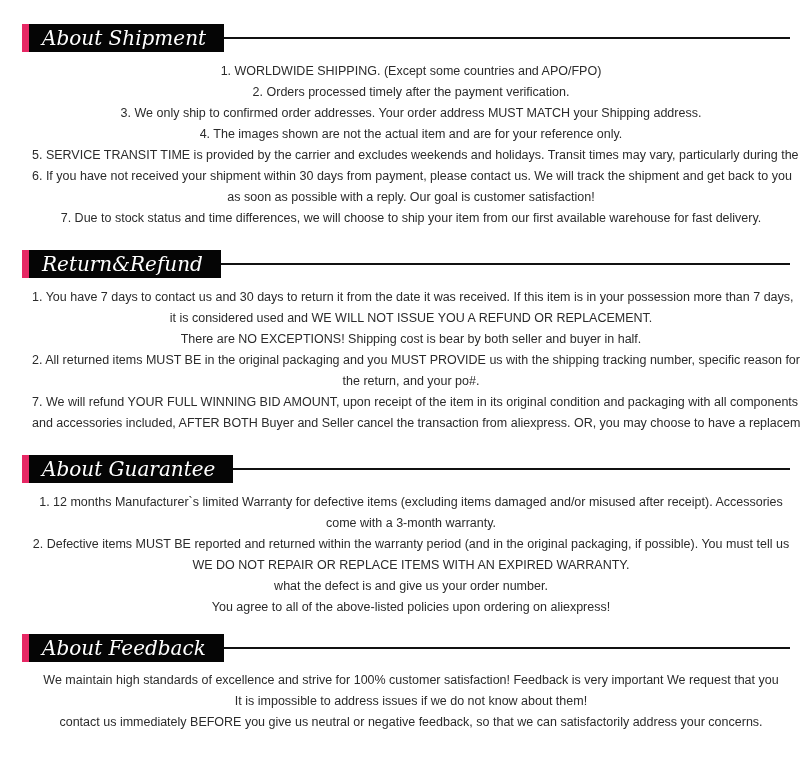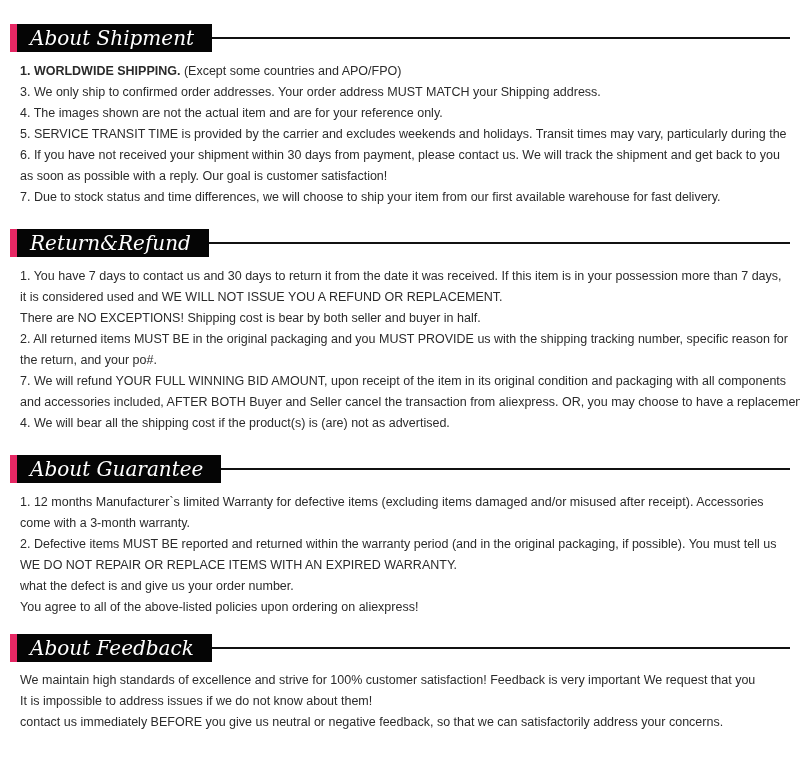--- a/index.html
+++ b/index.html
@@ -8,21 +8,22 @@
     height: 761px;
     background: #ffffff;
     overflow: hidden;
     font-family: "Liberation Sans", "DejaVu Sans", sans-serif;
     color: #2b2b2b;
   }
   .page {
     box-sizing: border-box;
     width: 800px;
     height: 654px;
-    padding: 24px 10px 0 10px;
+    padding: 24px 10px 0 22px;
+    text-align: center;
   }
   
   .sec-header {
     display: flex;
     align-items: stretch;
     height: 28px;
     position: relative;
   }
   .accent-bar {
     width: 7px;
@@ -49,37 +50,38 @@
   .sec-body {
     margin-left: 10px;
     margin-top: 9px;
     font-size: 12.5px;
   }
   .sec-body .line {
     height: 21px;
     line-height: 21px;
     white-space: nowrap;
   }
-  .bold { font-weight: bold; }
+  .bold { font-weight: normal; }
   .mt7  { margin-top: 21px; }
   .mt16 { margin-top: 16px; }
   .mb8  { margin-top: 8px; }
 </style>
 </head>
 <body>
 
 <div class="page">
 
   <div class="sec-header">
     <span class="accent-bar"></span>
     <span class="band"><span>About Shipment</span></span>
     <span class="rule"></span>
   </div>
   <div class="sec-body">
       <div class="line"><span class="bold">1. WORLDWIDE SHIPPING.</span><span> (Except some countries and APO/FPO)</span></div>
+      <div class="line"><span>2. Orders processed timely after the payment verification.</span></div>
       <div class="line"><span>3. We only ship to confirmed order addresses. Your order address MUST MATCH your Shipping address.</span></div>
       <div class="line"><span>4. The images shown are not the actual item and are for your reference only.</span></div>
       <div class="line"><span>5. SERVICE TRANSIT TIME is provided by the carrier and excludes weekends and holidays. Transit times may vary, particularly during the</span></div>
       <div class="line"><span>6. If you have not received your shipment within 30 days from payment, please contact us. We will track the shipment and get back to you</span></div>
       <div class="line"><span>as soon as possible with a reply. Our goal is customer satisfaction!</span></div>
       <div class="line"><span>7. Due to stock status and time differences, we will choose to ship your item from our first available warehouse for fast delivery.</span></div>
     </div>
 
   <div class="sec-header mt7">
     <span class="accent-bar"></span>
@@ -87,21 +89,20 @@
     <span class="rule"></span>
   </div>
   <div class="sec-body">
       <div class="line"><span>1. You have 7 days to contact us and 30 days to return it from the date it was received. If this item is in your possession more than 7 days,</span></div>
       <div class="line"><span>it is considered used and WE WILL NOT ISSUE YOU A REFUND OR REPLACEMENT.</span></div>
       <div class="line"><span>There are NO EXCEPTIONS! Shipping cost is bear by both seller and buyer in half.</span></div>
       <div class="line"><span>2. All returned items MUST BE in the original packaging and you MUST PROVIDE us with the shipping tracking number, specific reason for</span></div>
       <div class="line"><span>the return, and your po#.</span></div>
       <div class="line"><span>7. We will refund YOUR FULL WINNING BID AMOUNT, upon receipt of the item in its original condition and packaging with all components</span></div>
       <div class="line"><span>and accessories included, AFTER BOTH Buyer and Seller cancel the transaction from aliexpress. OR, you may choose to have a replacement.</span></div>
-      <div class="line"><span>4.  We will bear all the shipping cost if the product(s) is (are) not as advertised.</span></div>
     </div>
 
   <div class="sec-header mt7">
     <span class="accent-bar"></span>
     <span class="band"><span>About Guarantee</span></span>
     <span class="rule"></span>
   </div>
   <div class="sec-body">
       <div class="line"><span>1. 12 months Manufacturer`s limited Warranty for defective items (excluding items damaged and/or misused after receipt). Accessories</span></div>
       <div class="line"><span>come with a 3-month warranty.</span></div>

